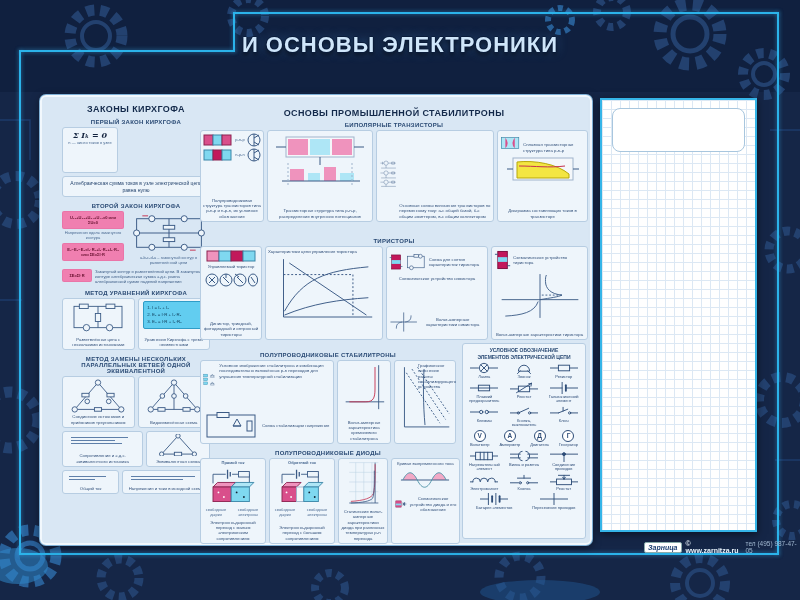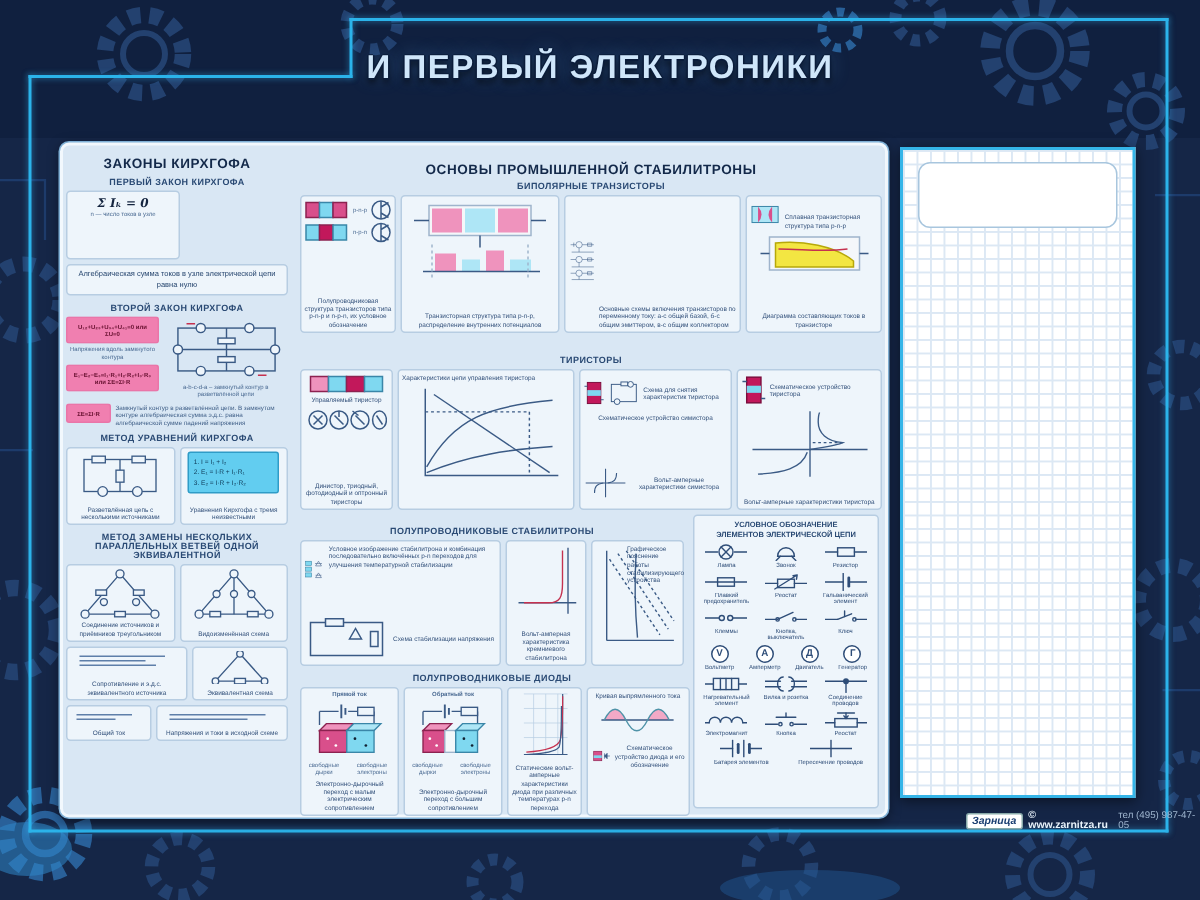--- a/index.html
+++ b/index.html
@@ -28,21 +28,21 @@
 .fnote{font-size:4px;color:#4a6a92;text-align:center;line-height:1.2}
 .tn{font-size:4.2px;color:#3d5d86;line-height:1.25}
 .stm{font-size:5px;color:#27466f;text-align:center;line-height:1.3;padding:3px 4px;margin-bottom:3px}
 .pink{background:#f07fb0;border:1px solid #d9569140;border-radius:2px;color:#66102f;font-weight:bold;
       font-size:4px;text-align:center;padding:3px 2px;line-height:1.3}
 .cyanb{background:#62cdf0;border:1px solid #2f9cc7;border-radius:2px;color:#0e3a57;font-size:4.4px;
       padding:3px 3px;line-height:1.5;width:92%}
 .sq{display:flex;flex-direction:column;gap:2px;width:85%;margin:3px 0}
 .sq i{display:block;height:1px;background:#5e7fa9}
 
-.col-left{position:absolute;left:2px;top:4px;width:148px;height:440px;display:flex;flex-direction:column}
+.col-left{position:absolute;left:20px;top:4px;width:148px;height:440px;display:flex;flex-direction:column}
 
 .sec{position:absolute}
 
 .legend{position:absolute;left:420px;top:246px;width:124px;height:196px;background:#eef5fb;
   border:1px solid #b7cde2;border-radius:3px;padding:3px 2px;display:flex;flex-direction:column;gap:2px}
 .lt{font-size:5px;font-weight:bold;color:#2a4a74;text-align:center;line-height:1.3}
 .lgrid{display:grid;grid-template-columns:repeat(3,1fr);gap:2px 1px}
 .lgrid2{display:grid;grid-template-columns:repeat(2,1fr);gap:2px 1px}
 .mrow{display:flex;justify-content:space-around}
 .li{display:flex;flex-direction:column;align-items:center;gap:1px}
@@ -100,30 +100,30 @@
 </svg>
 
 <div class="fr" style="left:233px;top:12px;width:546px;height:2px"></div>
 <div class="fr" style="left:233px;top:12px;width:2px;height:40px"></div>
 <div class="fr" style="left:19px;top:50px;width:216px;height:2px"></div>
 <div class="fr" style="left:19px;top:50px;width:2px;height:505px"></div>
 <div class="fr" style="left:19px;top:553px;width:760px;height:2px"></div>
 <div class="fr" style="left:777px;top:12px;width:2px;height:543px"></div>
 
 <div class="title">
-  <div>И ПЕРВЫЙ ЭЛЕКТРОНИКИ</div>
+  <div>И ОСНОВЫ ЭЛЕКТРОНИКИ</div>
 </div>
 
 <div class="main">
 
   <div class="col-left">
     <div class="colh">ЗАКОНЫ КИРХГОФА</div>
     <div class="ssub">ПЕРВЫЙ ЗАКОН КИРХГОФА</div>
     <div class="row">
-      <div class="box fcell" style="width:76px;min-height:46px">
+      <div class="box fcell" style="width:56px;min-height:46px">
         <div class="formula">Σ Iₖ = 0</div>
         <div class="fnote">n — число токов в узле</div>
       </div>
     </div>
     <div class="box stm">Алгебраическая сумма токов в узле электрической цепи равна нулю</div>
     <div class="ssub">ВТОРОЙ ЗАКОН КИРХГОФА</div>
     <div class="row">
       <div style="width:62px;display:flex;flex-direction:column;gap:2px">
         <div class="pink">U₁₂+U₂₃+U₃₄+U₄₁=0 или ΣU=0</div>
         <div class="fnote">Напряжения вдоль замкнутого контура</div>

